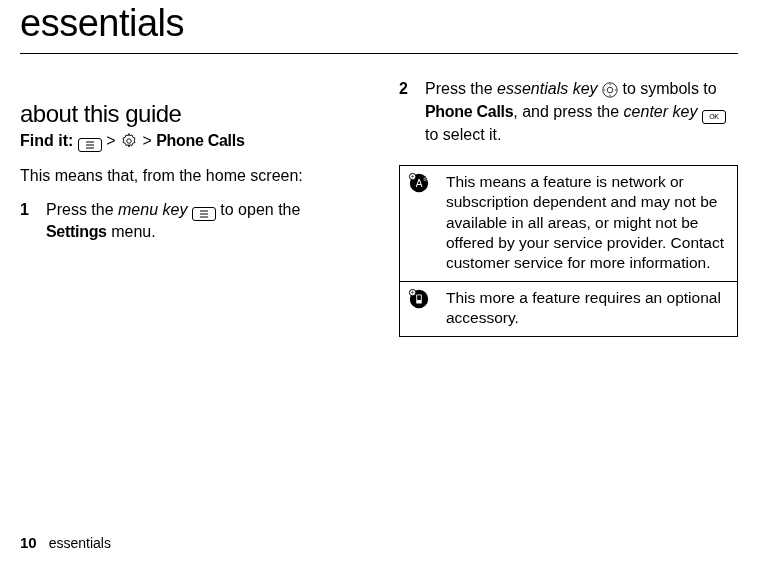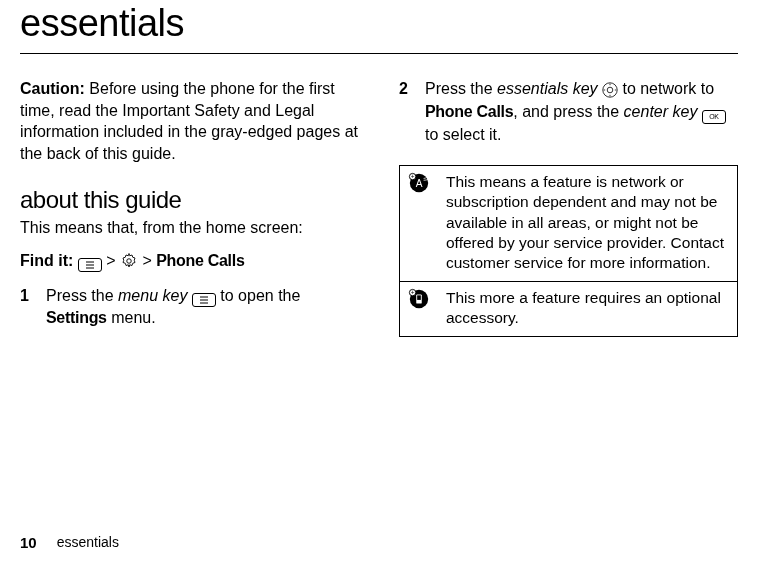--- a/index.html
+++ b/index.html
@@ -89,63 +89,60 @@
       font-size: 15.5px;
       line-height: 1.3;
     }
     .symbol-row:last-child td { border-bottom: none; }
     .symbol-icon-cell { width: 36px; text-align: center; padding-top: 8px; }
     .footer {
       position: absolute;
       bottom: 14px;
       left: 20px;
       display: flex;
-      align-items: flex-start;
-      gap: 20px;
+      align-items: center;
+      gap: 12px;
     }
     .footer-num { font-weight: 700; font-size: 15px; }
     .footer-text { font-size: 14px; }
     svg.inline { vertical-align: -3px; }
   </style>
 </head>
 <body>
 
 <h1 class="page-title">essentials</h1>
 <hr class="rule">
 
 <div class="columns">
 
   <div class="col">
-    <p class="para">
-      <span class="bold-lead">Caution:</span><span> Before using the phone for the first time, read the Important Safety and Legal information included in the gray-edged pages at the back of this guide.</span>
-    </p>
 
     <h2 class="section-title">about this guide</h2>
 
-
-    <p class="para">This means that, from the home screen:</p>
 
     <p class="para">
       <span class="bold-lead">Find it:</span>
       <span class="icon">
         <span class="icon-box">
             <svg width="10" height="8">
               <line x1="1" y1="1" x2="9" y2="1" stroke="#000" stroke-width="1"></line>
               <line x1="1" y1="4" x2="9" y2="4" stroke="#000" stroke-width="1"></line>
               <line x1="1" y1="7" x2="9" y2="7" stroke="#000" stroke-width="1"></line>
             </svg>
           </span>
       </span><span> &gt; </span><span class="icon">
         <svg class="inline" width="18" height="18" viewBox="0 0 24 24">
             <path d="M12 2l1 3 3-1 1 3 3 1-1 3 1 3-3 1-1 3-3-1-1 3-1-3-3 1-1-3-3-1 1-3-1-3 3-1 1-3 3 1z" fill="none" stroke="#000" stroke-width="1.2"></path>
             <circle cx="12" cy="12" r="3" fill="none" stroke="#000" stroke-width="1.2"></circle>
           </svg>
       </span><span> &gt; </span><span class="condensedb">Phone Calls</span>
     </p>
 
+    <p class="para">This means that, from the home screen:</p>
+
     <div class="step">
       <div class="step-num">1</div>
       <div>
         <span>Press the </span><span class="italic">menu key</span>
         <span class="icon">
           <span class="icon-box">
               <svg width="10" height="8">
                 <line x1="1" y1="1" x2="9" y2="1" stroke="#000" stroke-width="1"></line>
                 <line x1="1" y1="4" x2="9" y2="4" stroke="#000" stroke-width="1"></line>
                 <line x1="1" y1="7" x2="9" y2="7" stroke="#000" stroke-width="1"></line>
@@ -160,21 +157,21 @@
     <div class="step">
       <div class="step-num">2</div>
       <div>
         <span>Press the </span><span class="italic">essentials key</span>
         <span class="icon">
           <svg class="inline" width="16" height="16" viewBox="0 0 20 20">
               <circle cx="10" cy="10" r="9" fill="none" stroke="#000" stroke-width="1"></circle>
               <circle cx="10" cy="10" r="3.5" fill="none" stroke="#000" stroke-width="1"></circle>
               <path d="M10 2v2M10 16v2M2 10h2M16 10h2" stroke="#000" stroke-width="1"></path>
             </svg>
-        </span><span> to network to </span><span class="condensedb">Phone Calls</span><span>, and press the </span><span class="italic">center key</span>
+        </span><span> to symbols to </span><span class="condensedb">Phone Calls</span><span>, and press the </span><span class="italic">center key</span>
         <span class="icon">
           <span class="icon-box icon-ok">OK</span>
         </span><span> to select it.</span>
       </div>
     </div>
 
     <table class="symbol-table">
       <tbody>
       <tr class="symbol-row">
         <td class="symbol-icon-cell">

